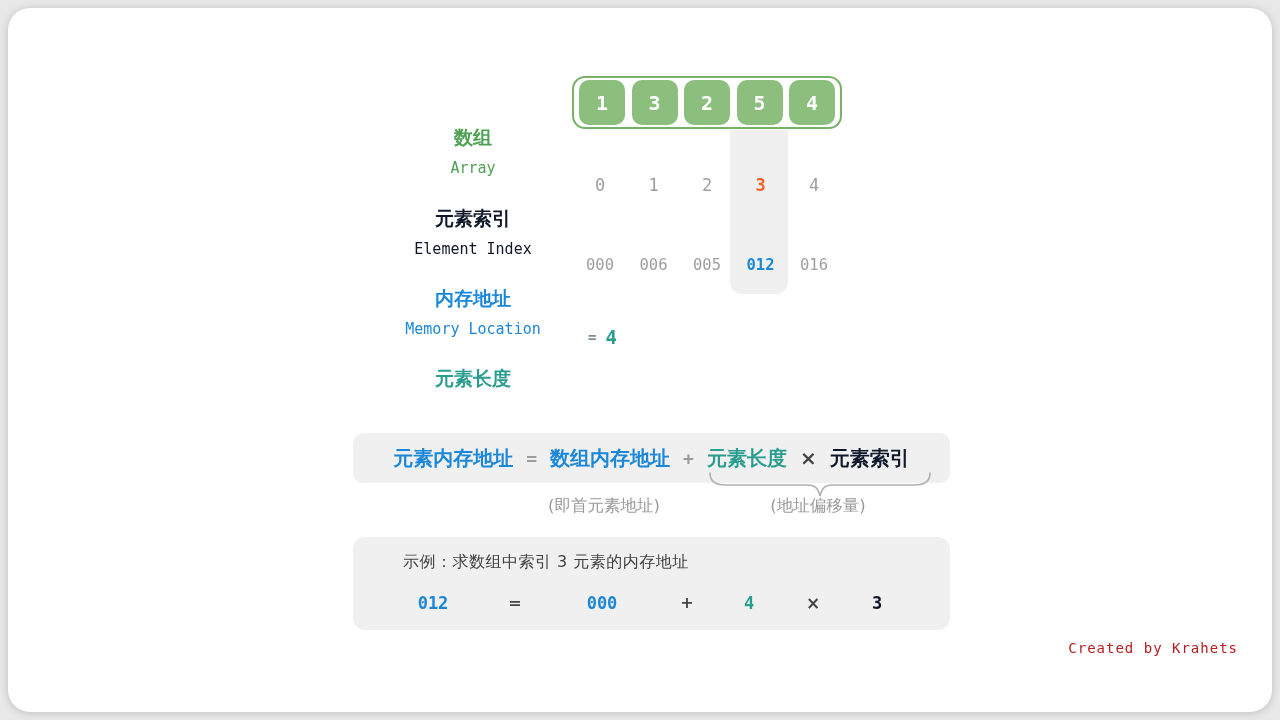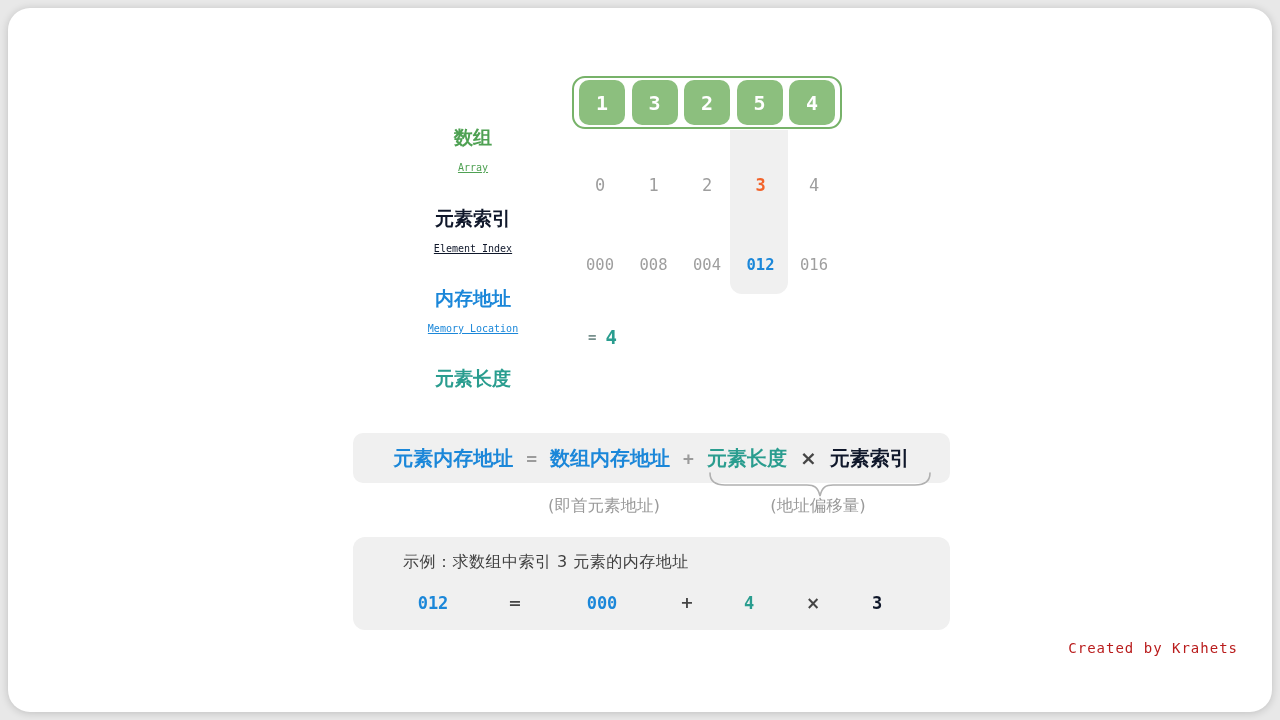--- a/index.html
+++ b/index.html
@@ -33,21 +33,21 @@
 
   
   .lbl {
     position: absolute;
     left: 343px; width: 260px;
     text-align: center;
     white-space: nowrap;
     margin-top: 47px;
   }
   .lbl-zh { font-size: 19px; font-weight: bold; line-height: 24px; }
-  .lbl-en { font-size: 10px; line-height: 20px; text-decoration: underline; }
+  .lbl-en { font-size: 15px; line-height: 20px; }
   .c-green  { color: #4fa153; }
   .c-orange { color: #0f172a; }
   .c-blue   { color: #1b87d9; }
   .c-teal   { color: #2a9d8f; }
   .c-gray   { color: #9e9e9e; }
   .c-dark   { color: #454545; }
 
   
   .array-box {
     position: absolute;
@@ -201,22 +201,22 @@
   <div class="value-row row-index mono c-gray">
     <span>0</span>
     <span>1</span>
     <span>2</span>
     <span class="hl-orange">3</span>
     <span>4</span>
   </div>
 
   <div class="value-row row-memory mono c-gray">
     <span>000</span>
-    <span>008</span>
-    <span>004</span>
+    <span>006</span>
+    <span>005</span>
     <span class="hl-blue">012</span>
     <span>016</span>
   </div>
 
   <div class="length-line mono">
     <span class="length-eq">=</span>
     <span class="length-val">4</span>
   </div>
 
   <div class="formula-box">

